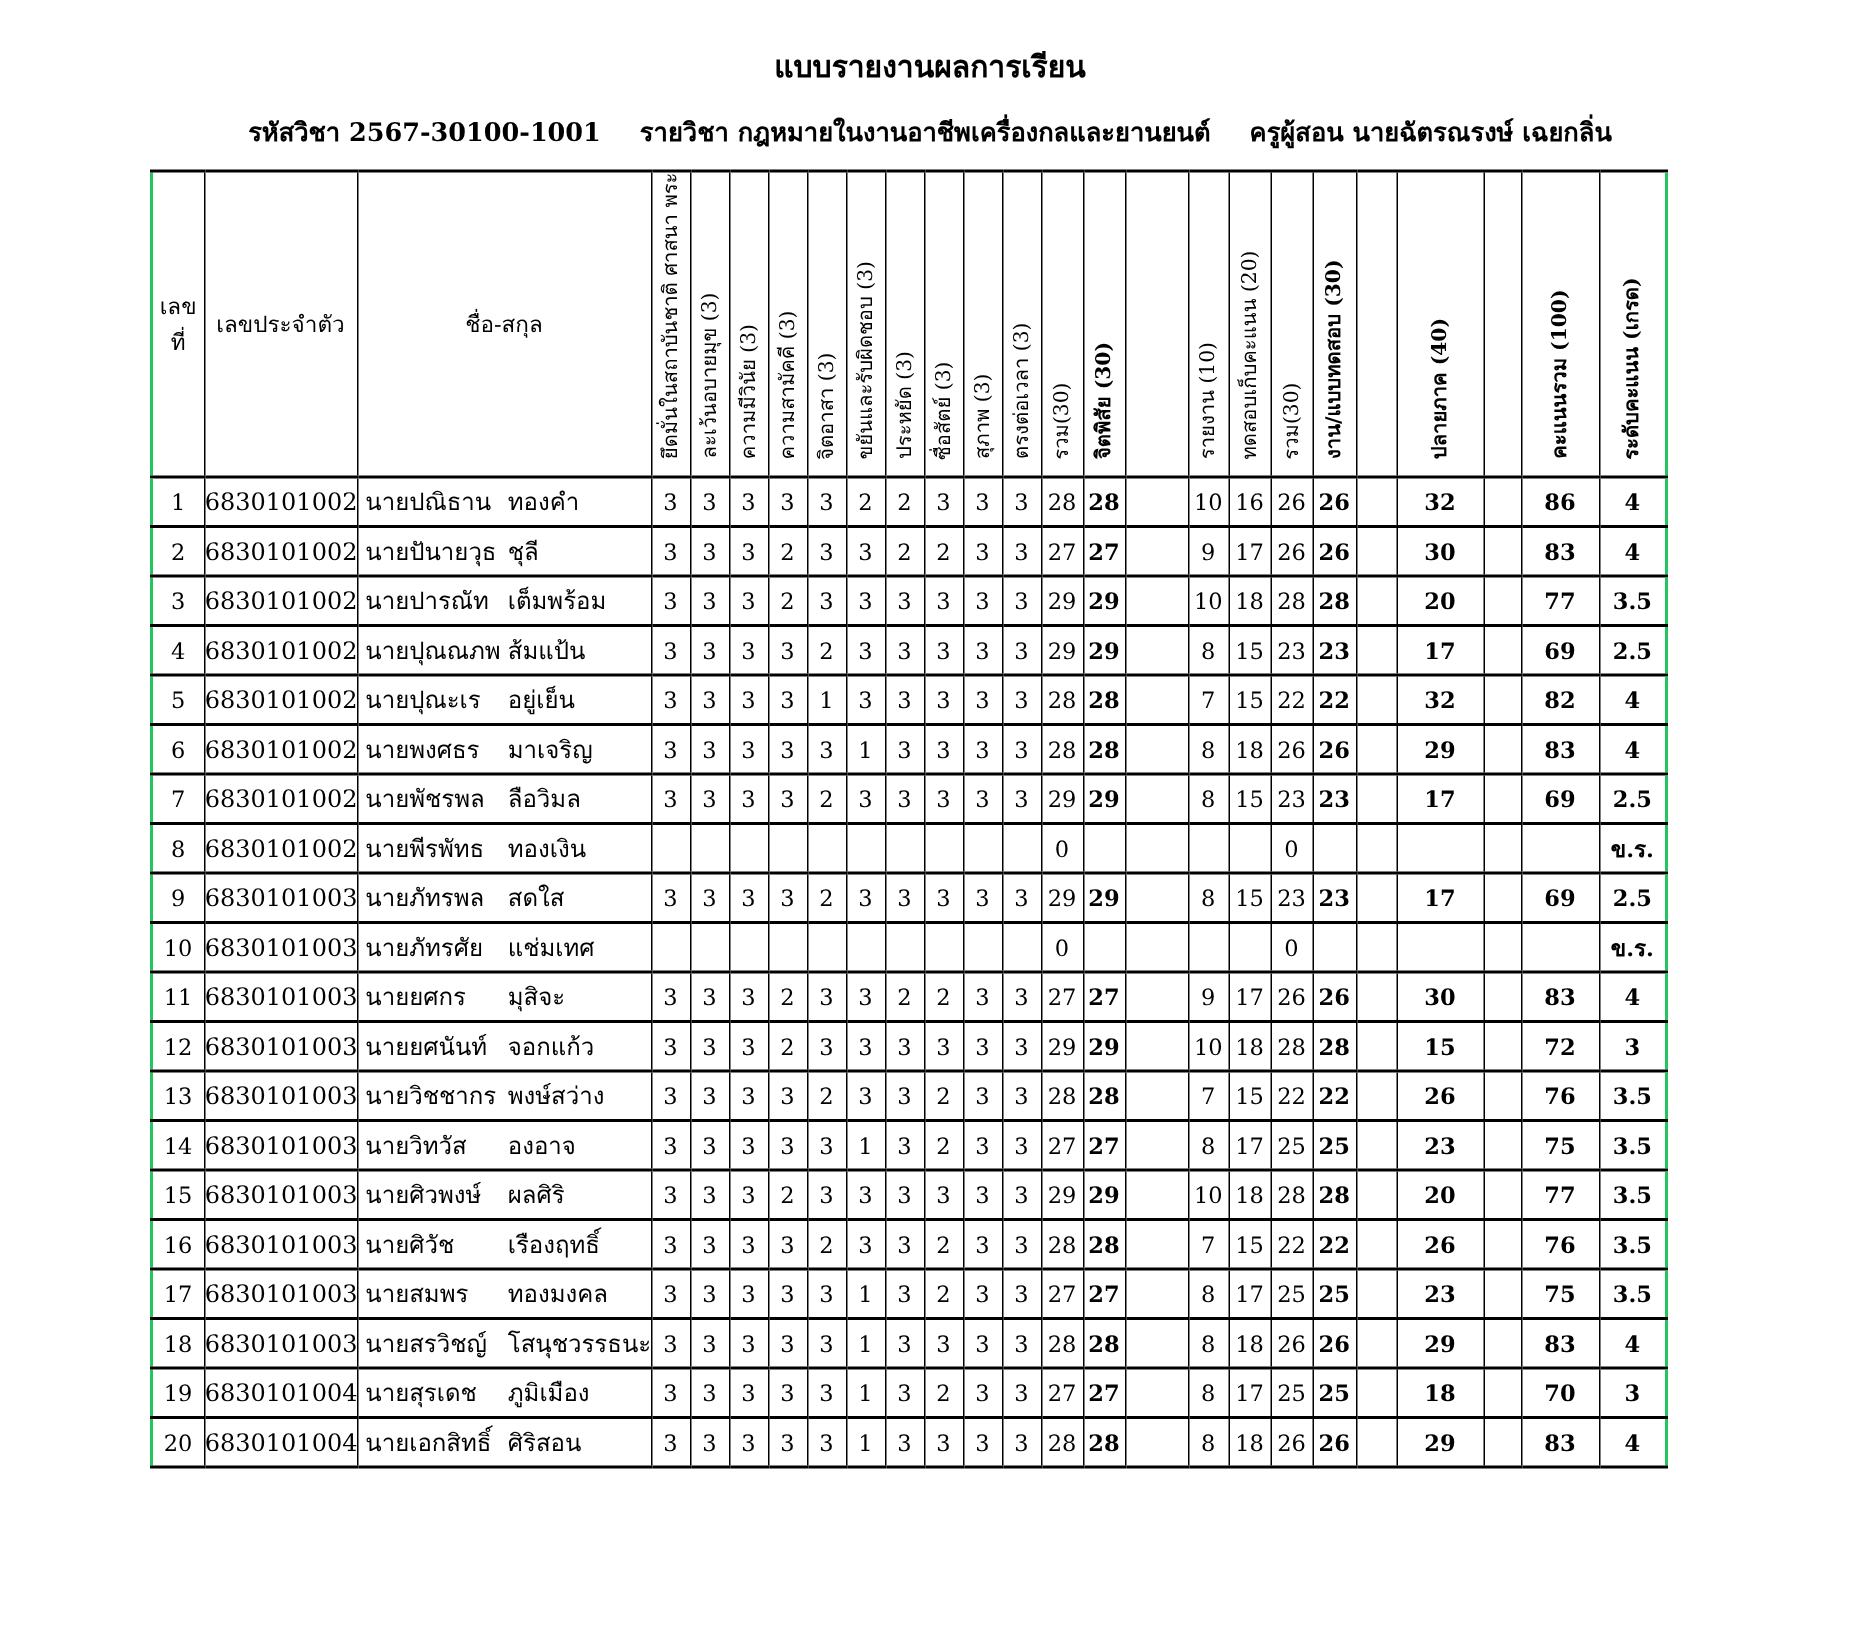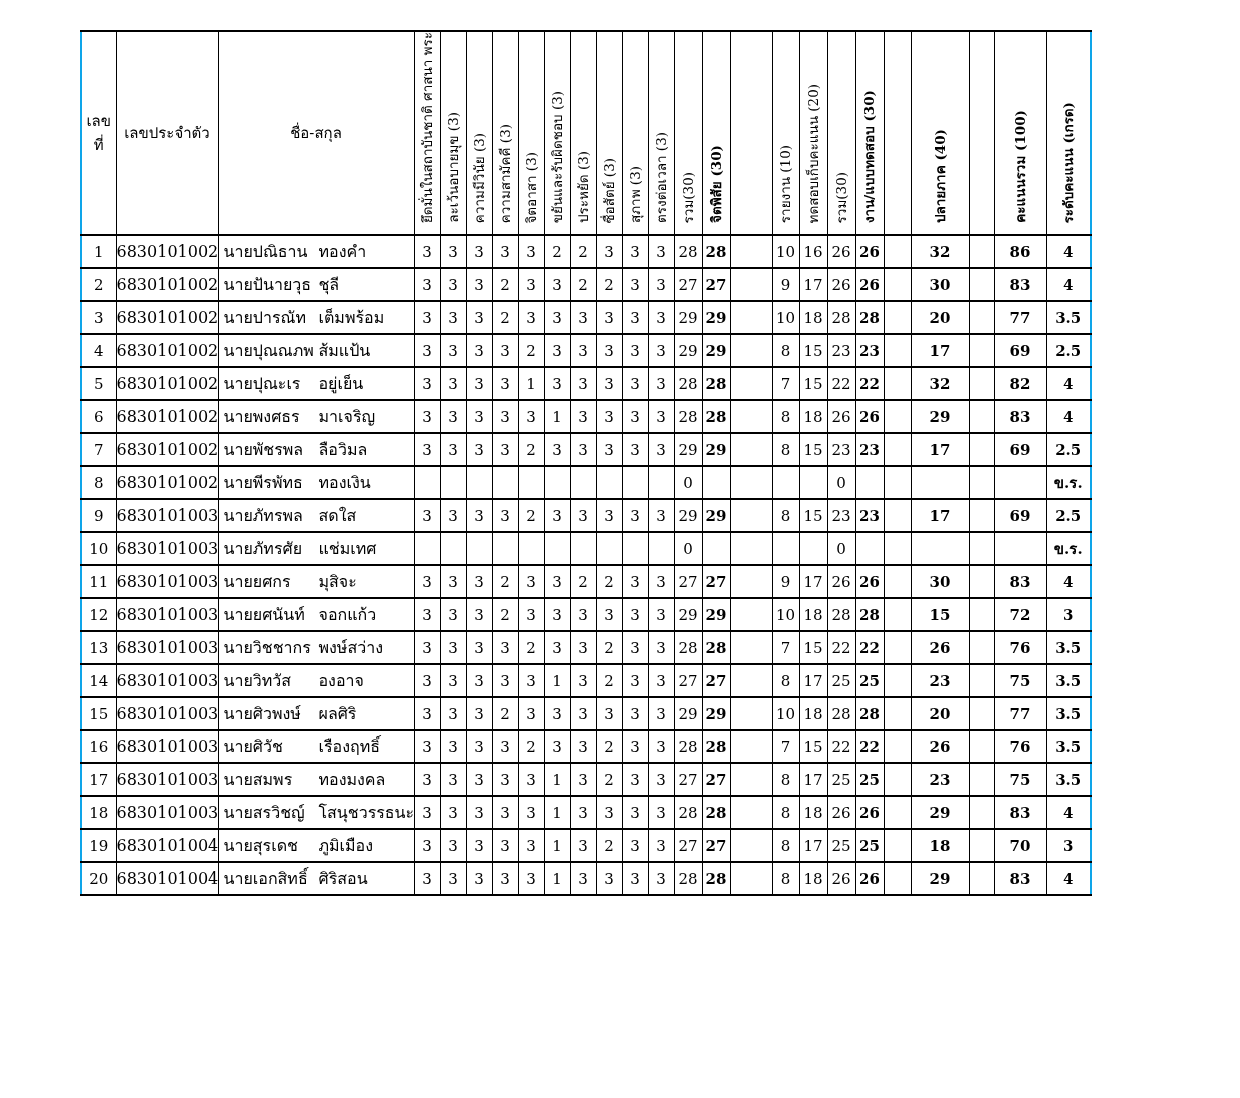--- a/index.html
+++ b/index.html
@@ -10,38 +10,40 @@
     color:#000;
   }
   .titles { width:1012px; margin:30px 0 0 114px; text-align:center; }
   .t1 { font-size:20px; font-weight:bold; line-height:28px; margin:0; }
   .t2 { font-size:20px; font-weight:bold; line-height:28px; margin:18px 0 0 0; }
   .t3 { font-size:17px; font-weight:bold; line-height:24px; margin:19px 0 0 0; }
   .t4 { font-size:17px; font-weight:bold; line-height:24px; margin:19px 0 0 0; white-space:nowrap; }
   .t4 span { margin:0 13px; }
 
   table { border-collapse:collapse; table-layout:fixed; width:1010px;
-          margin:12px 0 0 80px; border:2px solid #0ea5e9; }
+          margin:12px 0 0 100px; border:2px solid #22c55e; }
   th, td { border:1px solid #000; border-top-width:2px; border-bottom-width:2px;
            padding:0; overflow:hidden; }
   th.plain { vertical-align:middle; text-align:center; font-weight:normal; font-size:15px; }
   th.rot   { vertical-align:bottom; text-align:center; height:203px; padding-bottom:7px; }
   .vtext { display:inline-block; writing-mode:vertical-rl; transform:rotate(180deg);
            white-space:nowrap; font-size:13.5px; line-height:1.05; font-weight:normal; }
   td { height:33px; text-align:center; font-size:15px; white-space:nowrap; }
   td[data-name="cell-student_id"] { font-size:16px; }
   td.name-cell { text-align:left; font-size:16px; }
   .fname { display:inline-block; width:100px; padding-left:5px; }
   .lname { display:inline-block; }
   .b { font-weight:bold; }
 </style>
 </head>
 <body>
 
 <div class="titles" data-name="report-header">
+  <p class="t1" data-name="report-title">แบบรายงานผลการเรียน</p>
+  <p class="t4" data-name="course-info"><span data-name="course-code">รหัสวิชา 2567-30100-1001</span><span data-name="course-subject">รายวิชา กฎหมายในงานอาชีพเครื่องกลและยานยนต์</span><span data-name="course-teacher">ครูผู้สอน นายฉัตรณรงษ์ เฉยกลิ่น</span></p>
 </div>
 
 <table data-name="grades-table">
     <colgroup>
       <col style="width: 35px;">
       <col style="width: 102px;">
       <col style="width: 196px;">
       <col style="width: 26px;">
       <col style="width: 26px;">
       <col style="width: 26px;">

